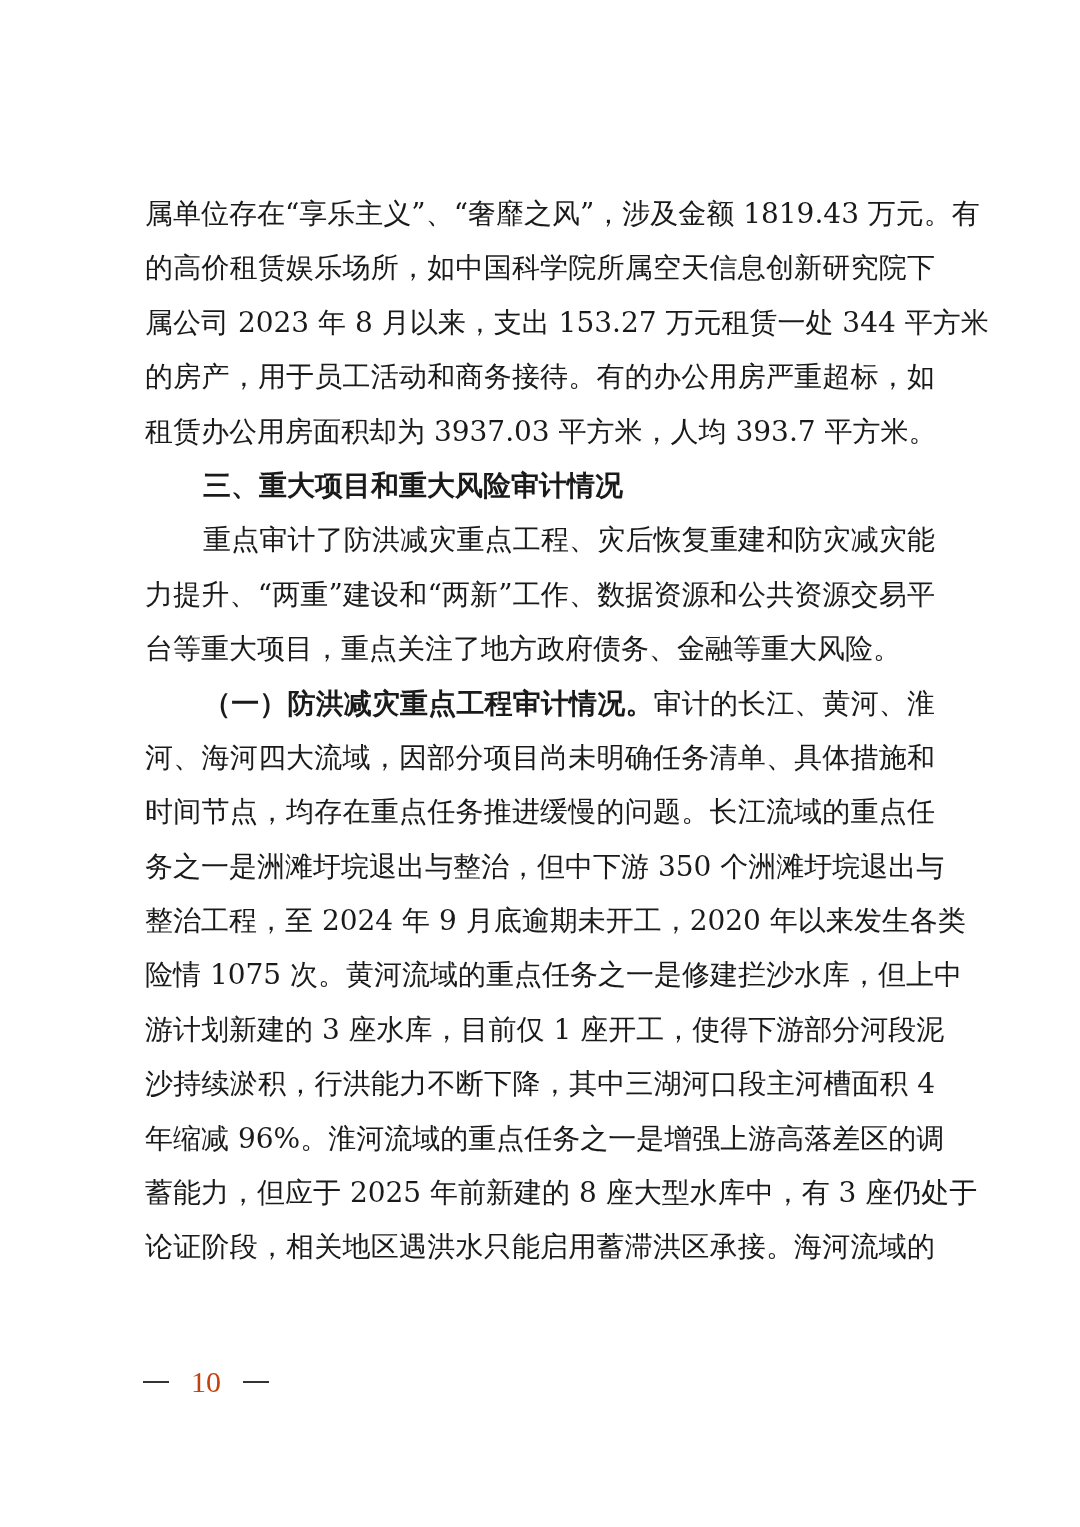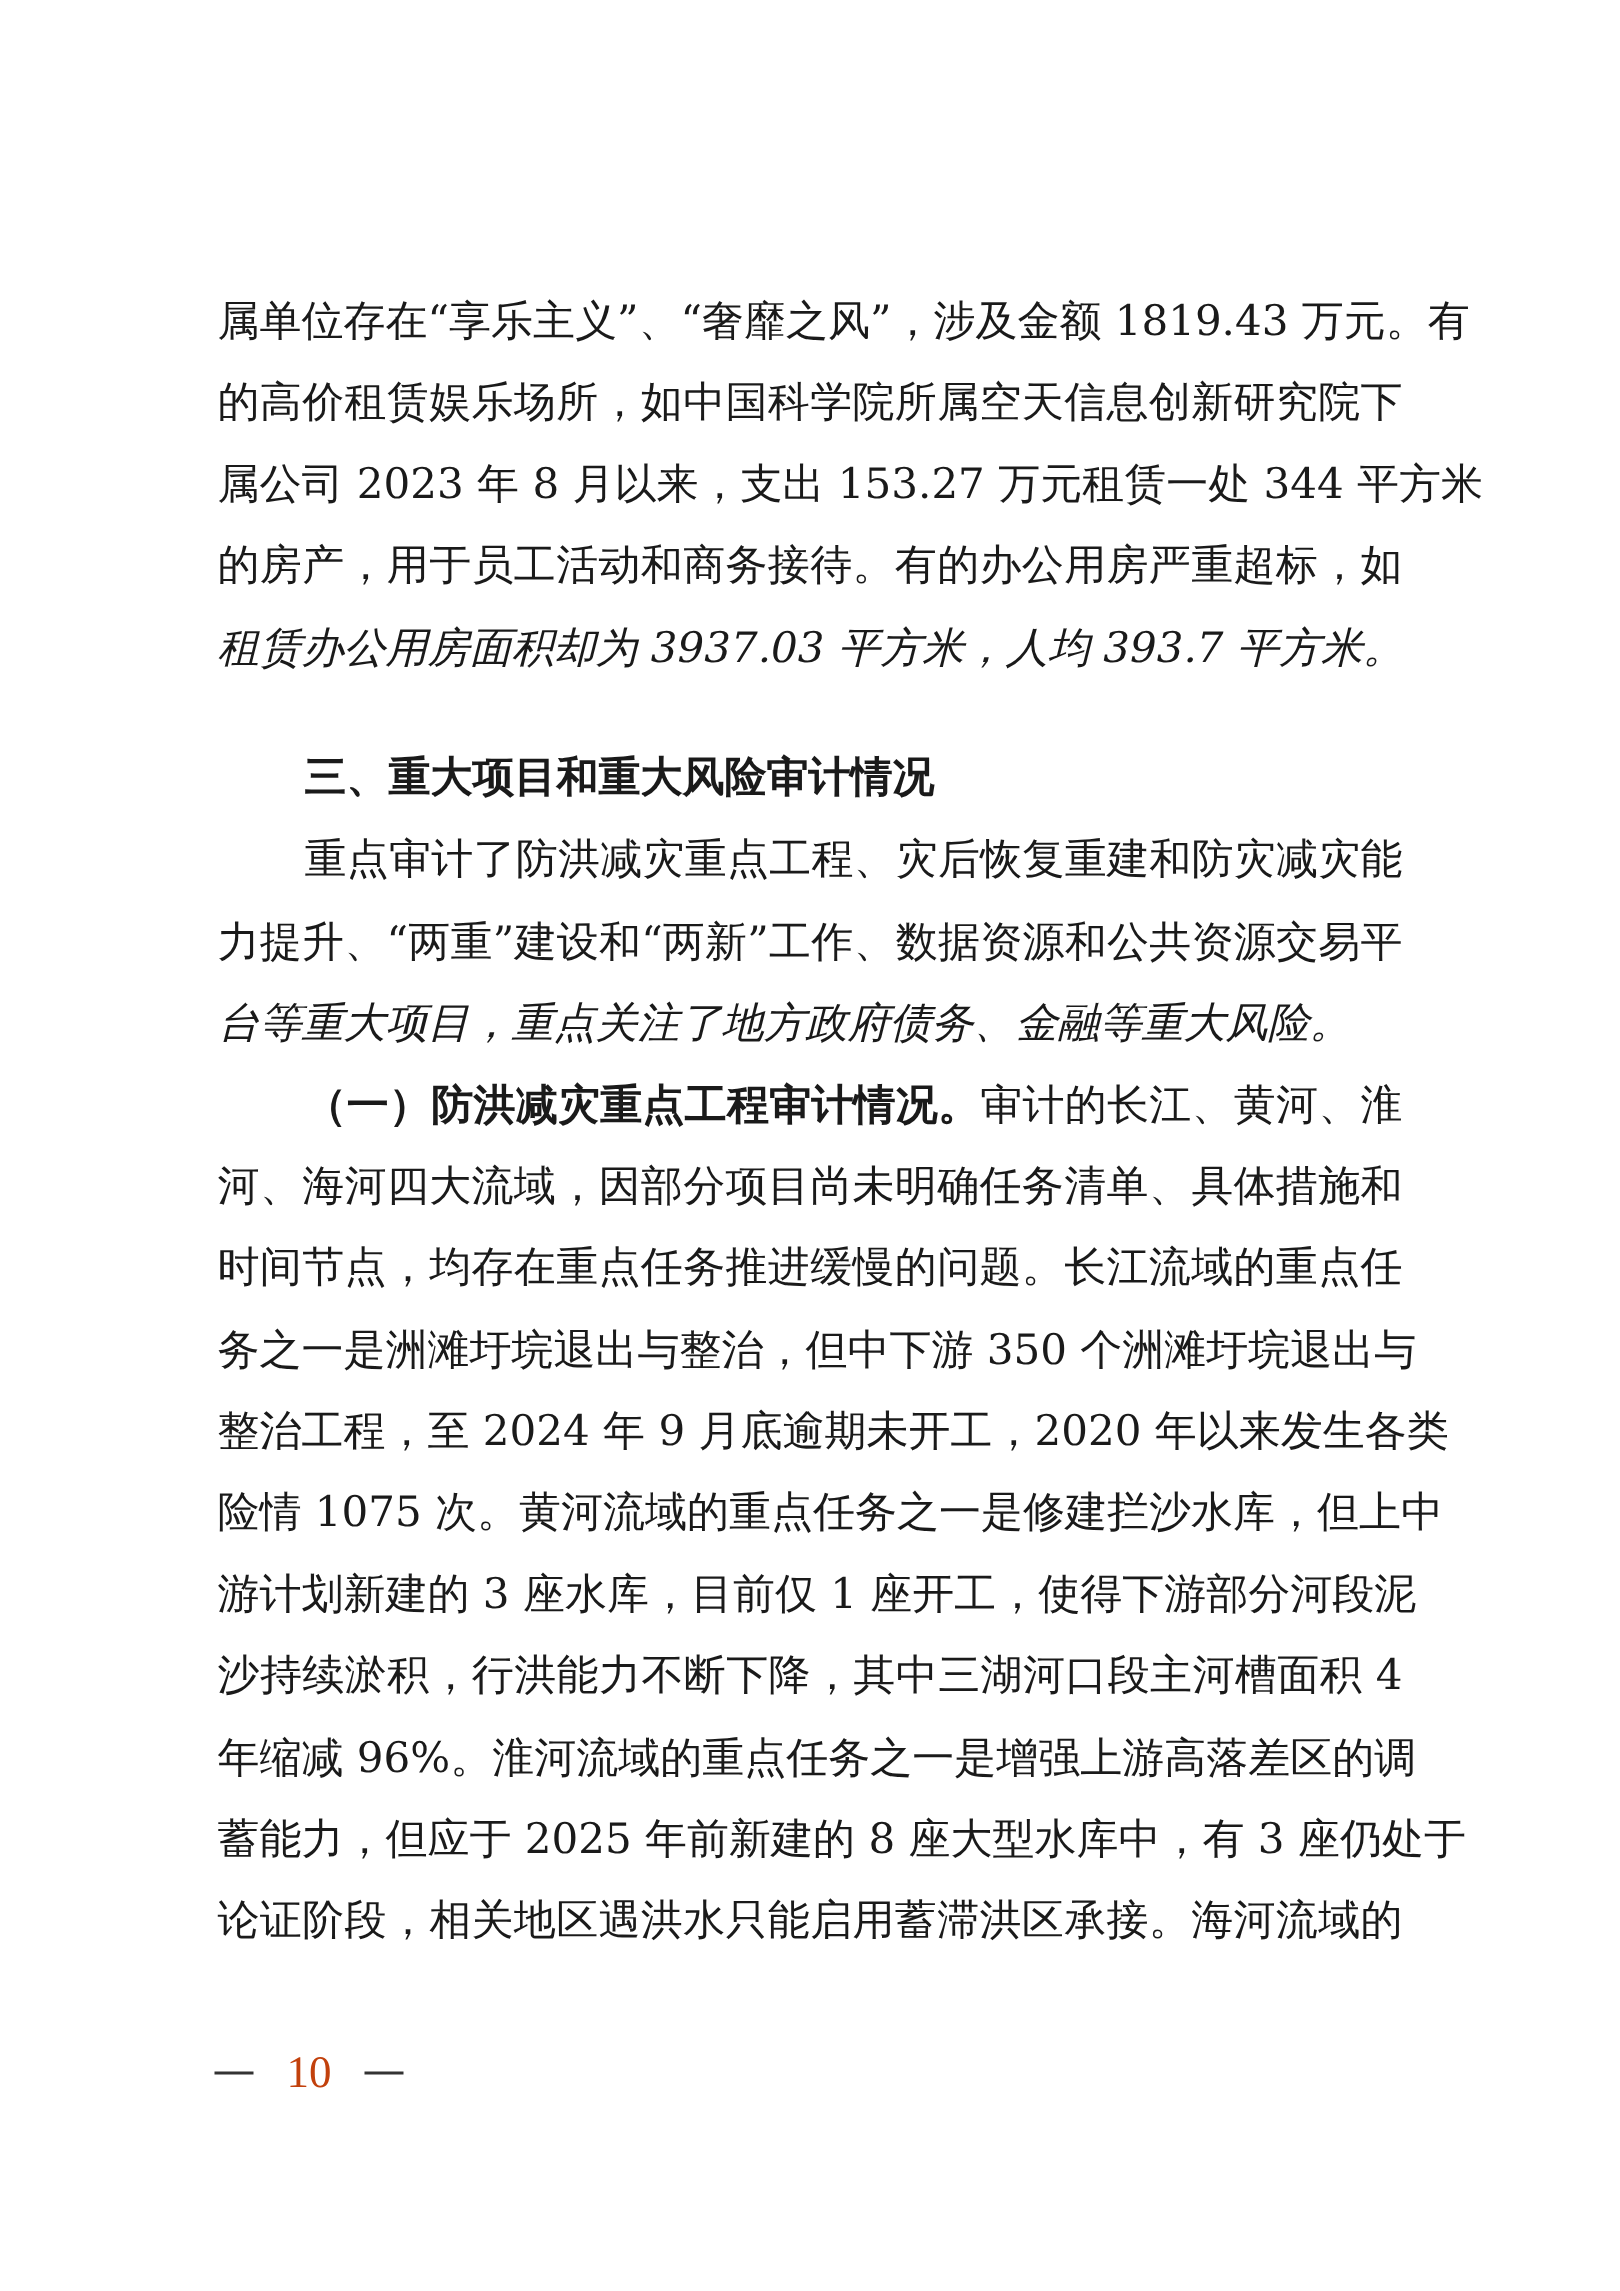--- a/index.html
+++ b/index.html
@@ -35,30 +35,28 @@
       line-height: 44px;
       font-size: 28px;
       text-align: justify;
       text-align-last: justify;
       white-space: nowrap;
       overflow: visible;
       letter-spacing: 0;
     }
     .line.last {
       text-align-last: left;
-      font-style: italic;
     }
     .line.indent {
       padding-left: 58px;
     }
     .heading {
-      font-family: Liberation Serif, serif;
+      font-family: Liberation Sans, sans-serif;
       font-weight: bold;
       text-align-last: left;
-      margin-top: 33px;
     }
     .bold-lead {
       font-weight: bold;
       font-family: "DejaVu Serif", "Liberation Serif", serif;
     }
     .footer {
       position: absolute;
       left: 143px;
       top: 1365px;
       display: flex;

